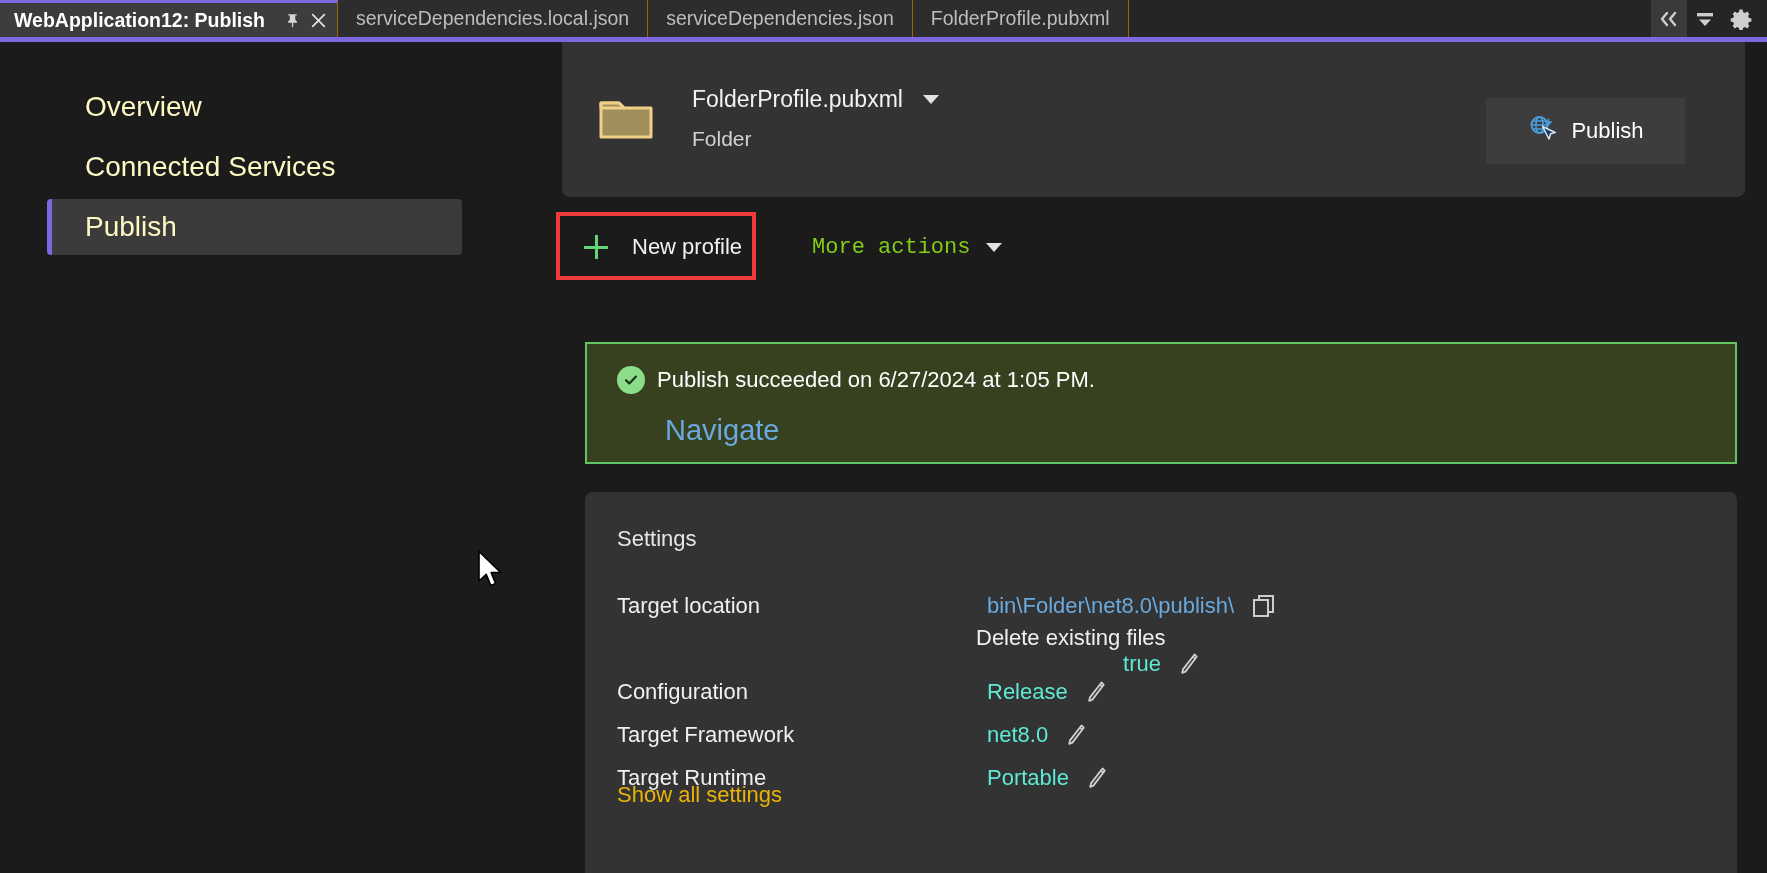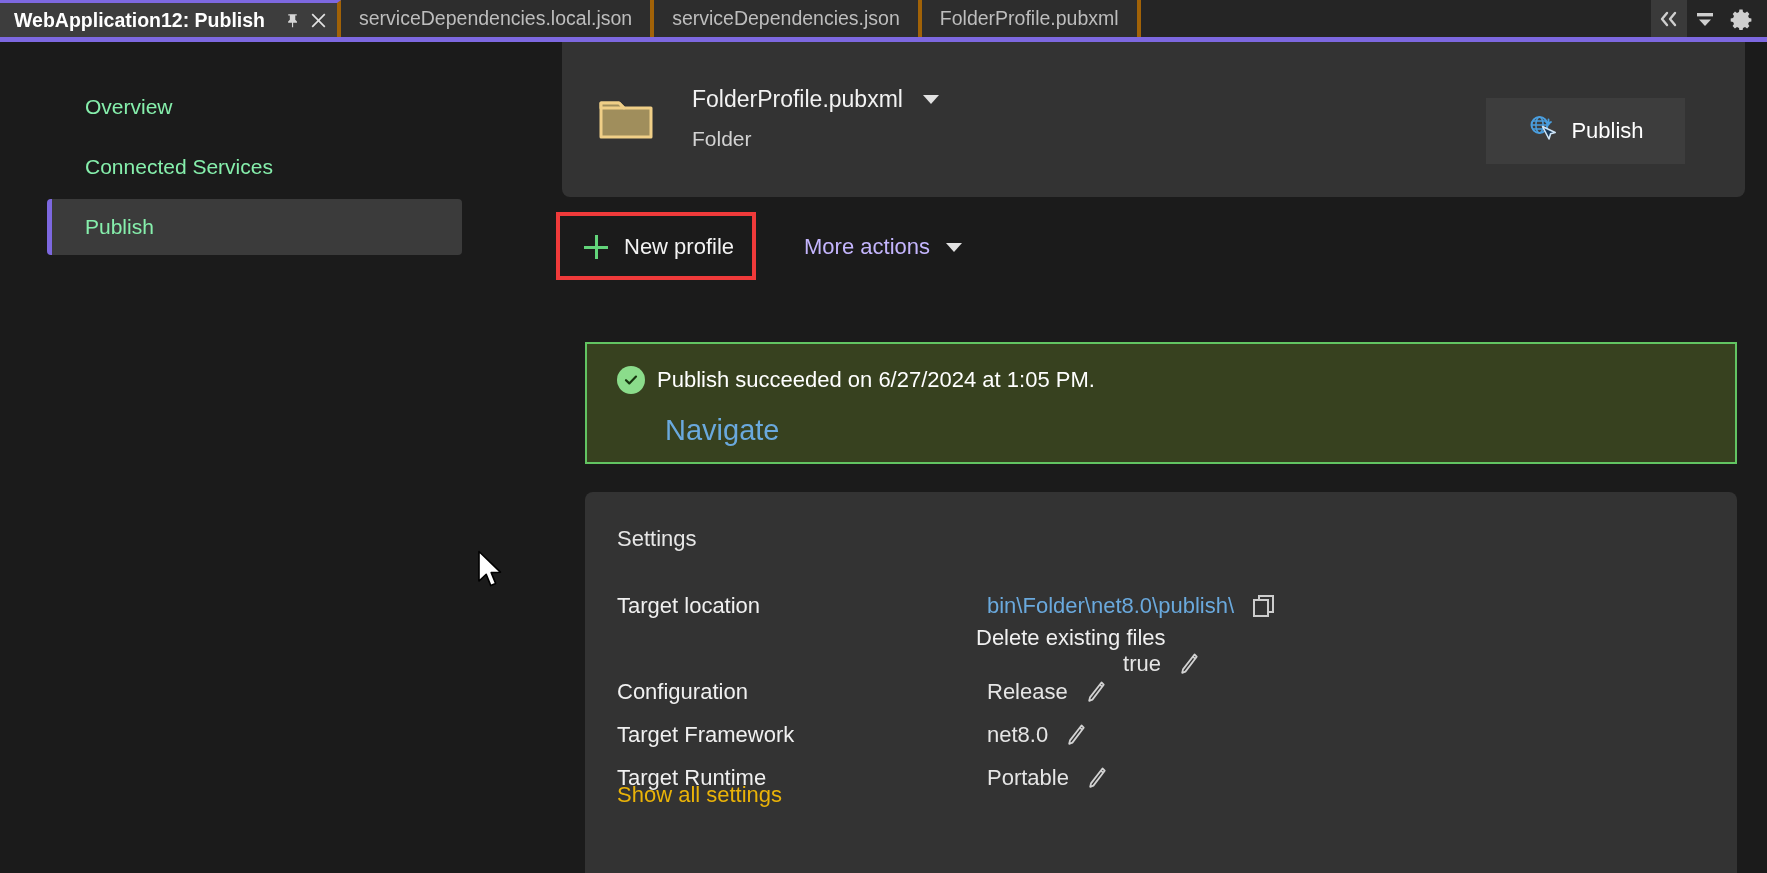--- a/index.html
+++ b/index.html
@@ -28,21 +28,21 @@
     align-items: stretch;
     box-sizing: border-box;
   }
   .tab {
     display: flex;
     align-items: center;
     padding: 0 18px;
     font-size: 19.5px;
     color: #bdbdbd;
     background: #2d2d2d;
-    border-right: 4px solid #a16207;
+    border-right: 1px solid #a16207;
     white-space: nowrap;
     box-sizing: border-box;
     position: relative;
   }
   .tab.active {
     background: #3d3d3d;
     color: #ffffff;
     font-weight: bold;
     border-top: 3px solid #7d68e0;
     padding-left: 14px;
@@ -104,22 +104,22 @@
     height: 831px;
     background: #1b1b1b;
   }
   .nav-item {
     position: absolute;
     left: 47px;
     width: 415px;
     height: 56px;
     display: flex;
     align-items: center;
-    font-size: 21px;
-    color: #86efac;
+    font-size: 28px;
+    color: #fef9c3;
     padding-left: 38px;
     box-sizing: border-box;
     border-radius: 4px;
   }
   .nav-item.selected {
     background: #3b3b3b;
     border-left: 5px solid #7d68e0;
     padding-left: 33px;
   }
 
@@ -188,21 +188,21 @@
   .action-row {
     position: absolute;
     top: 175px; left: 22px;
     display: flex;
     align-items: center;
   }
   .new-profile-btn {
     position: relative;
     display: flex;
     align-items: center;
-    gap: 16px;
+    gap: 24px;
     height: 60px;
     padding: 0 22px;
     font-size: 22px;
     color: #f2f2f2;
     box-sizing: border-box;
   }
   .redbox {
     position: absolute;
     top: -5px; left: -6px;
     width: 200px; height: 68px;
@@ -222,21 +222,22 @@
   .plus-icon::before { left: 11px; top: 0; width: 2.5px; height: 24px; }
   .plus-icon::after  { top: 11px; left: 0; height: 2.5px; width: 24px; }
   .more-actions {
     display: flex;
     align-items: center;
     gap: 16px;
     height: 60px;
     padding: 0 18px;
     margin-left: 30px;
     font-size: 22px;
-    color: #c4b5fd;
+    color: #84cc16;
+    font-family: Liberation Mono, monospace;
   }
 
   
   .banner {
     position: absolute;
     top: 300px; left: 585px;
     width: 1152px;
     height: 122px;
     background: #37411f;
     border: 2px solid #62c462;
@@ -283,21 +284,21 @@
   .srow {
     position: absolute;
     left: 32px;
     width: 1088px;
     height: 48px;
     display: flex;
     align-items: center;
     font-size: 22px;
   }
   .skey { width: 370px; color: #f0f0f0; }
-  .sval { color: #e5e5e5; display: flex; align-items: center; gap: 16px; }
+  .sval { color: #5eead4; display: flex; align-items: center; gap: 16px; }
   .sval.link { color: #6aa9dd; }
   .pencil { width: 22px; height: 24px; }
   .copy-icon { width: 28px; height: 28px; }
   .show-all {
     position: absolute;
     left: 32px;
     top: 290px;
     font-size: 22px;
     color: #eab308;
   }

